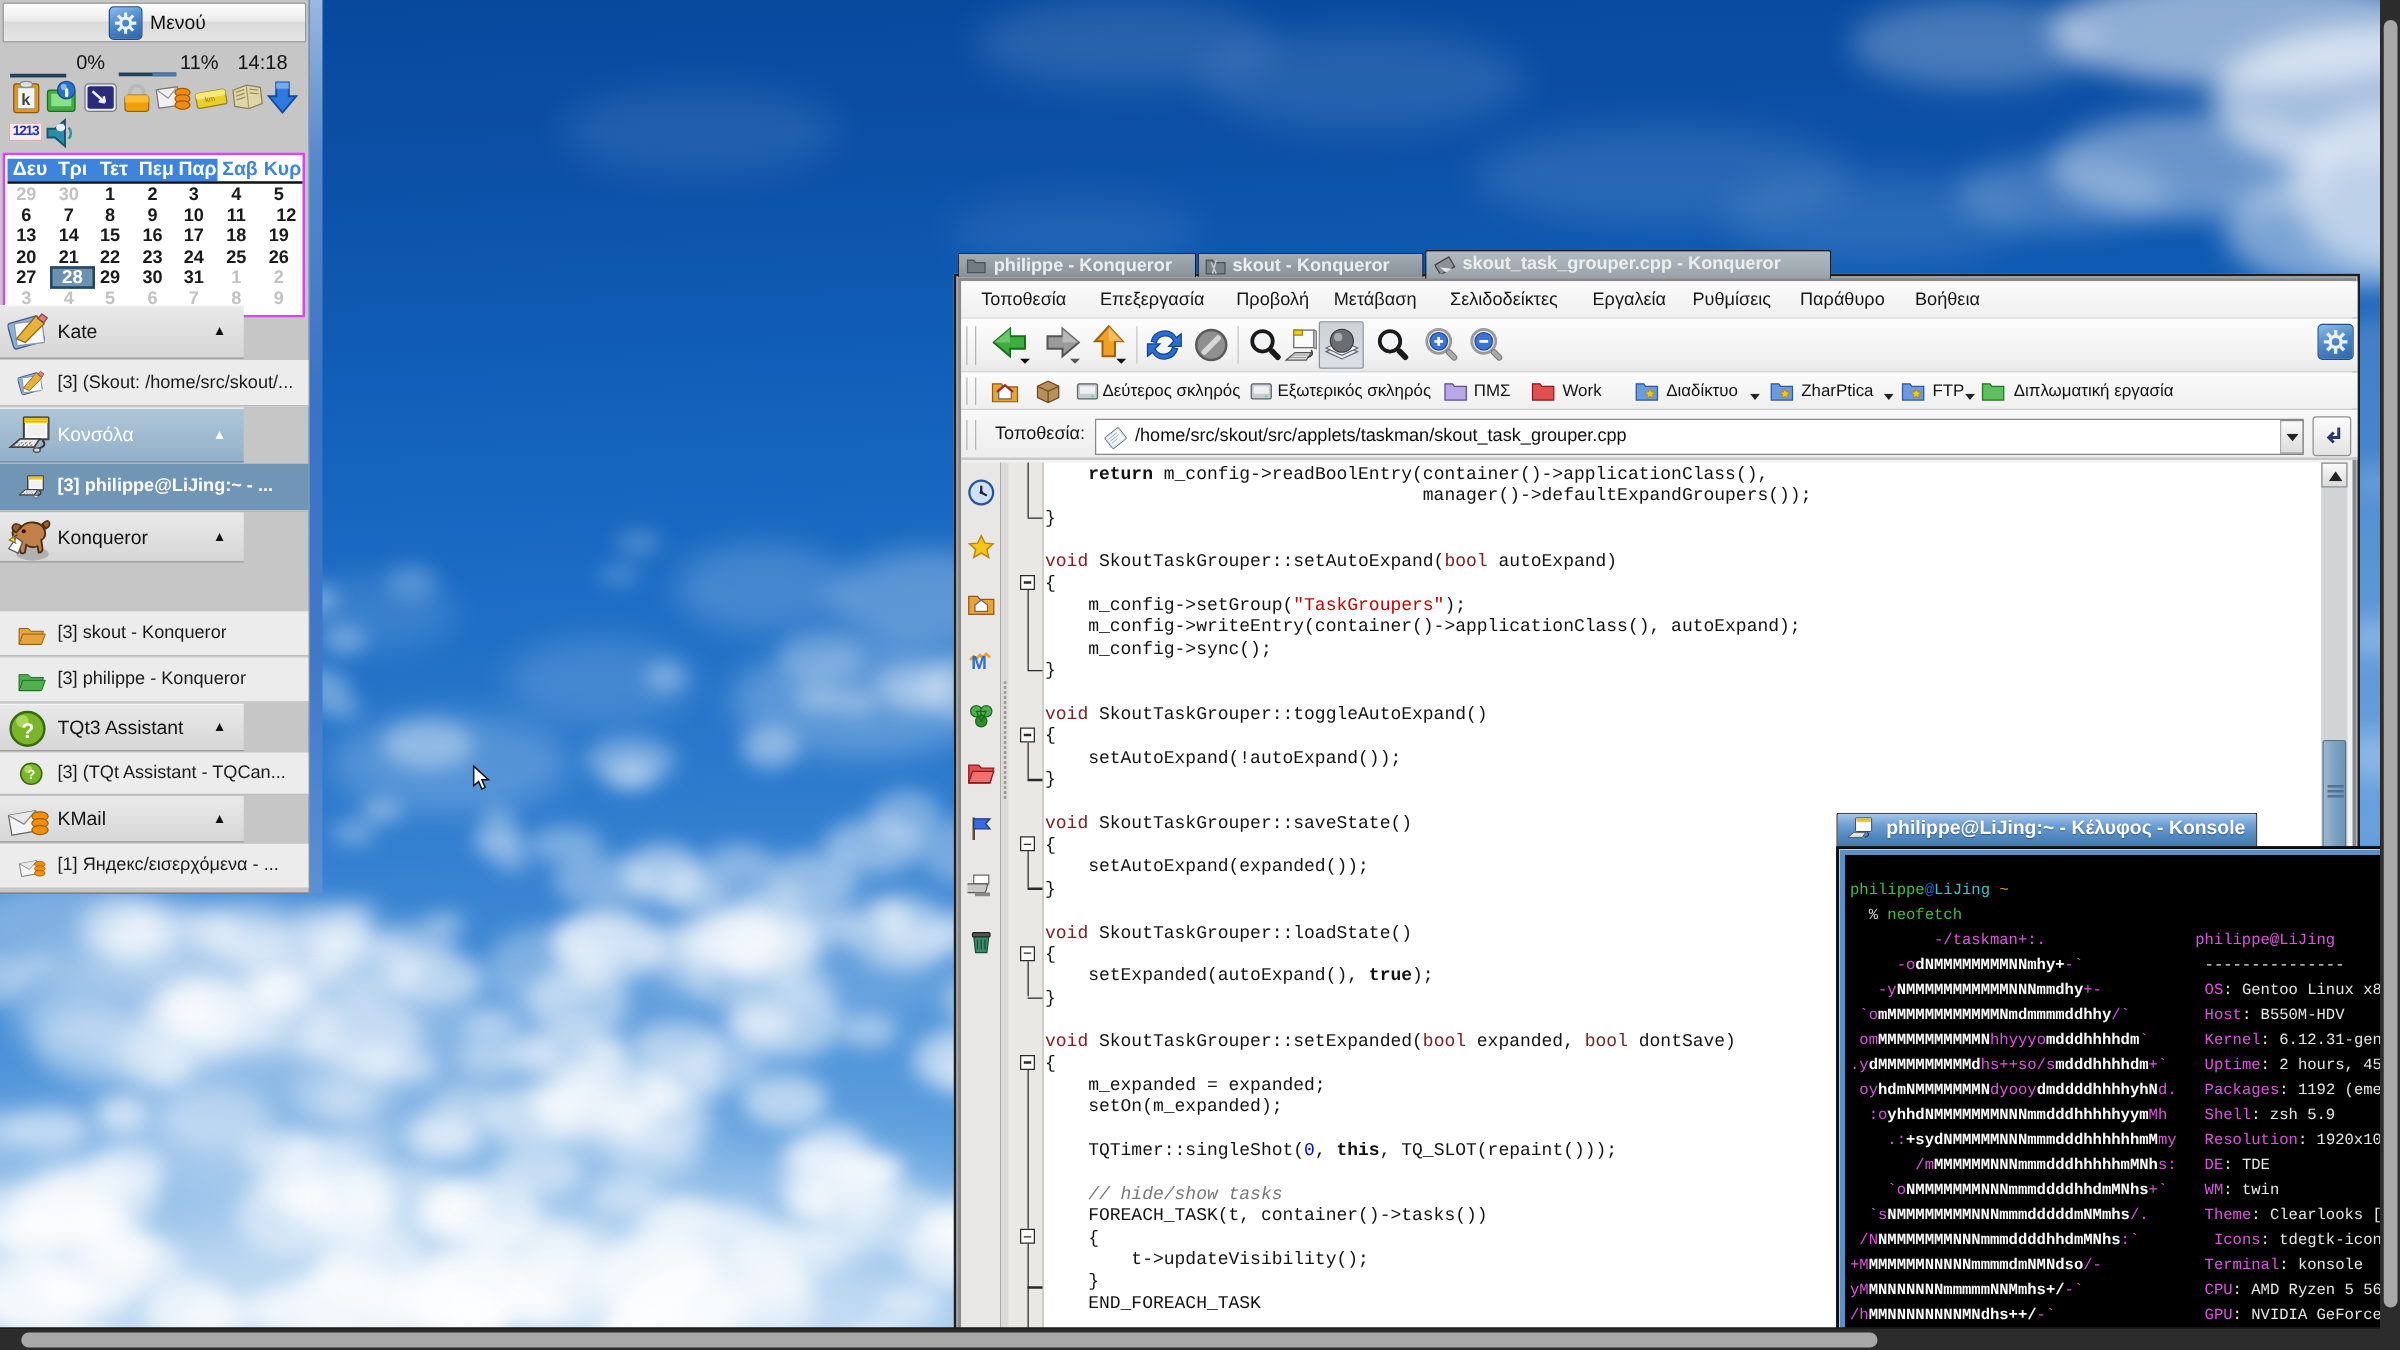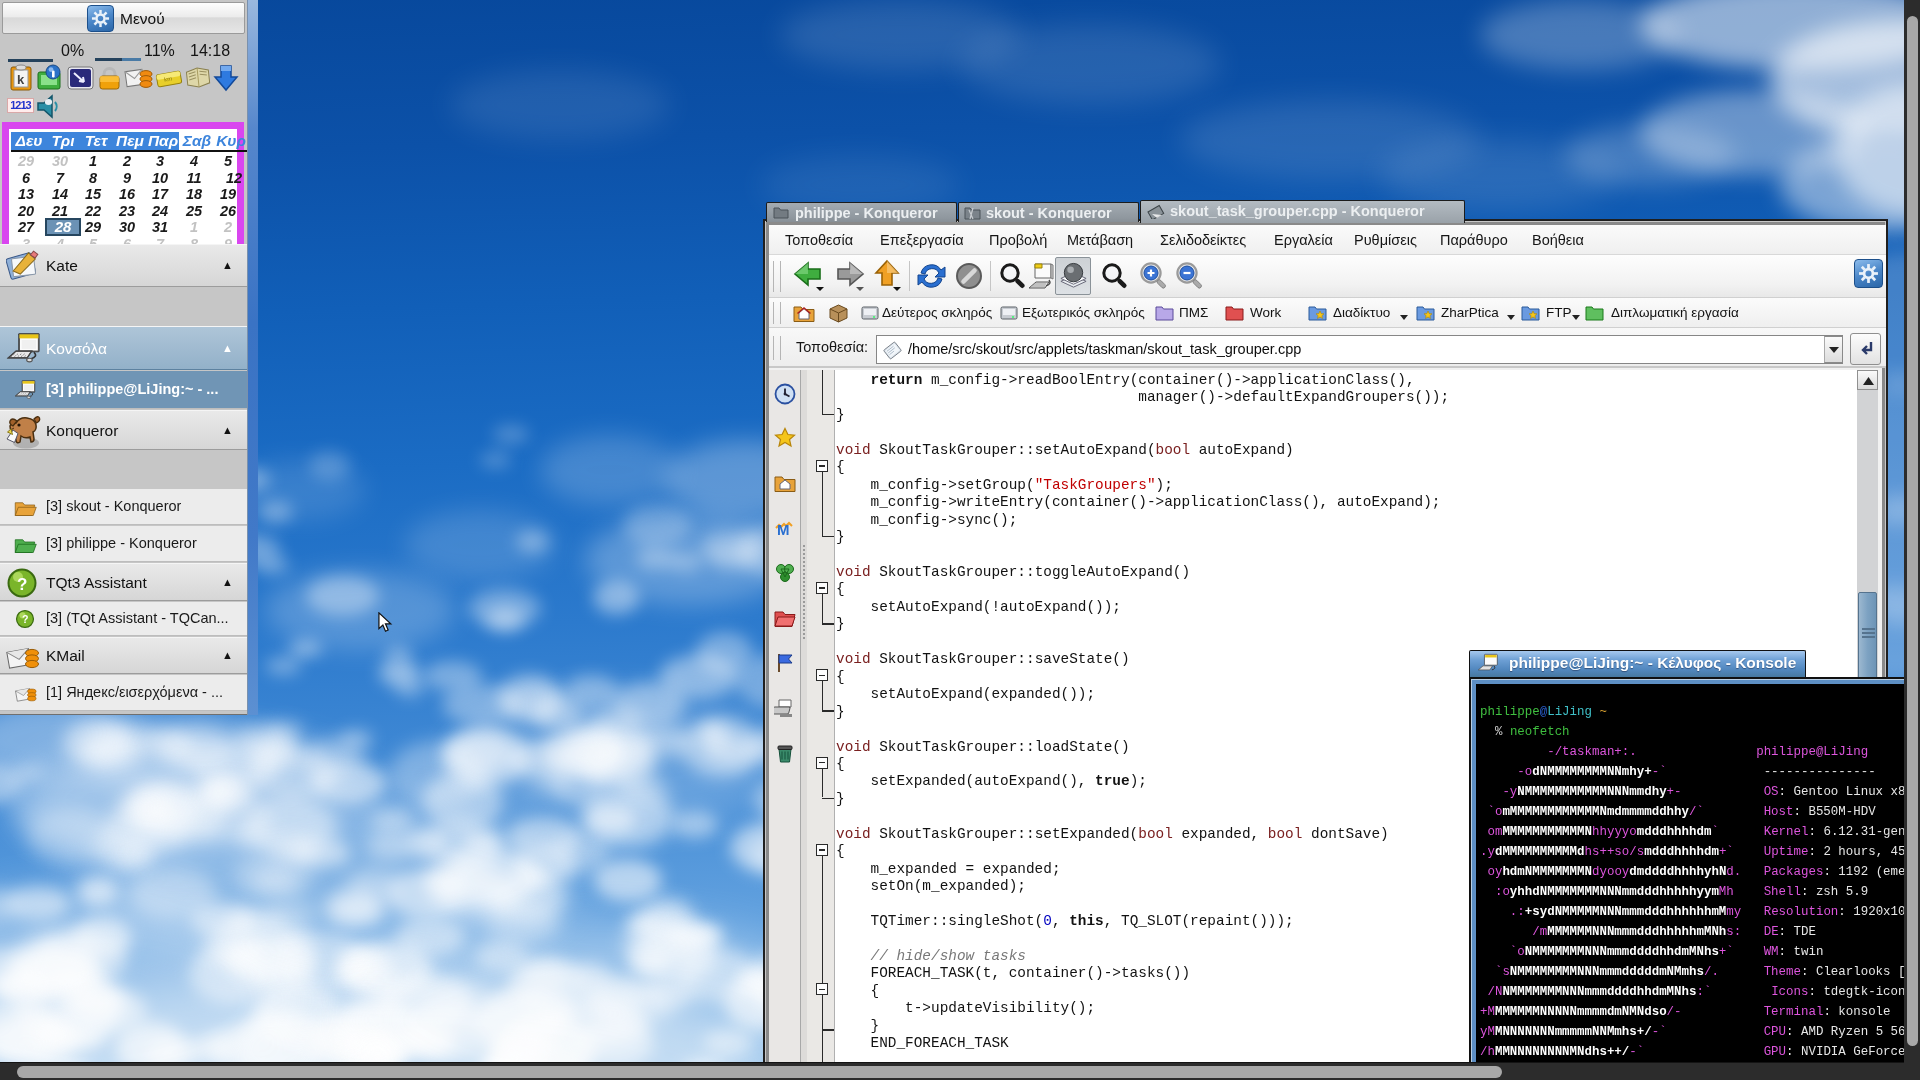--- a/index.html
+++ b/index.html
@@ -11,30 +11,30 @@
 #panel{position:absolute;left:0;top:0;width:247px;height:715px;background:#c6c6c6;border-bottom:1px solid #6f6f6f;}
 #pedge{position:absolute;left:247px;top:0;width:11px;height:715px;background:linear-gradient(180deg,#9ab8de 0%,#5687cc 18%,#3a73c4 45%,#4179c8 75%,#5c90d2 100%);border-left:1px solid #7a91ad;}
 #menubtn{position:absolute;left:2px;top:2px;width:243px;height:32px;background:linear-gradient(180deg,#fdfdfd,#ececec 45%,#d9d9d9 50%,#e6e6e6);border:1px solid #9a9a9a;border-radius:2px;}
 #menubtn span{position:absolute;left:117px;top:7px;font-size:15.5px;color:#111;}
 .tdeicon{position:absolute;border-radius:4px;background:linear-gradient(160deg,#8cbcec 0%,#4a86c8 50%,#2a66a8 100%);border:1px solid #1c4f8a;}
 #tray{position:absolute;left:0;top:36px;width:247px;height:85px;}
 #tray .pct{position:absolute;font-size:16px;color:#151515;}
 .gline{position:absolute;height:3px;background:#25425c;}
 #t1213{position:absolute;left:7px;top:62px;width:27px;height:15px;background:#ffecec;border:1px solid #d9a8a8;font-size:11px;font-weight:bold;color:#2233cc;text-align:center;line-height:13px;letter-spacing:-1px;}
 
-#cal{position:absolute;left:2px;top:122px;width:242px;height:132px;background:#fff;border:7px solid #d946ef;font-style:italic;}
+#cal{position:absolute;left:2px;top:122px;width:242px;height:132px;background:#fff;border:2px solid #d946ef;}
 #calhead{position:absolute;left:2px;top:3px;width:168px;height:18px;background:#3d85dc;}
 .dayn{position:absolute;top:3px;font-size:15.5px;font-weight:bold;color:#fff;width:34px;text-align:center;}
 .dayn.we{color:#3d85dc;}
 #calline{position:absolute;left:2px;top:21px;width:236px;height:2px;background:#111;}
 .dt{position:absolute;width:34px;text-align:center;font-size:14.5px;font-weight:bold;color:#1a1a1a;}
 .dt.gr{color:#c2c2c2;font-weight:bold;}
 #dsel{position:absolute;left:36px;top:89px;width:36px;height:18px;background:#6b92b5;border:2px solid #26465f;color:#fff;font-size:15px;font-weight:bold;text-align:center;line-height:14px;}
 
-.thead{position:absolute;left:0;width:247px;background:linear-gradient(180deg,#e9e9e9,#d6d6d6);border-top:1px solid #f5f5f5;border-bottom:1px solid #9c9c9c;}
+.thead{position:absolute;left:0;width:195px;background:linear-gradient(180deg,#e9e9e9,#d6d6d6);border-top:1px solid #f5f5f5;border-bottom:1px solid #9c9c9c;}
 .thead .tx{position:absolute;left:46px;font-size:15.5px;color:#111;}
 .thead .ar{position:absolute;right:14px;font-size:11px;color:#111;}
 .titem{position:absolute;left:0;width:247px;background:#ececec;border-bottom:1px solid #bdbdbd;}
 .titem .tx{position:absolute;left:46px;font-size:14.5px;color:#1a1a1a;white-space:nowrap;overflow:hidden;}
 .thead.sel{background:linear-gradient(180deg,#aec5d8,#93b1c9);border-bottom:1px solid #5d82a0;}
 .thead.sel .tx,.thead.sel .ar{color:#fff;}
 .titem.sel{background:#7095b5;}
 .titem.sel .tx{color:#fff;font-weight:bold;}
 .icon{position:absolute;}
 
@@ -472,20 +472,29 @@
       <div class="thead" style="top:244px;height:43px">
         <svg class="icon" style="left:6px;top:3px" width="36" height="36" viewBox="0 0 34 34">
           <rect x="2" y="7" width="24" height="20" rx="2" transform="rotate(-16 14 17)" fill="#8fb0d8" stroke="#3c5a8a"></rect>
           <rect x="6" y="9" width="21" height="17" rx="1" transform="rotate(-7 16 17)" fill="#f6f8fa" stroke="#8a98aa"></rect>
           <path d="M20 4 l7 5 -12 16 -7 -2 Z" fill="#e8b23a" stroke="#8a6a1a" transform="rotate(8 17 14)"></path>
           <path d="M26 3 l4 3 -2.5 3.5 -4.5-3Z" fill="#e87a7a" stroke="#8a4a4a"></path>
         </svg>
         <span class="tx" style="top:12px">Kate</span>
         <span class="ar" style="top:14px">▲</span>
       </div>
+      <div class="titem" style="top:288px;height:37px">
+        <svg class="icon" style="left:14px;top:7px" width="24" height="24" viewBox="0 0 34 34">
+          <rect x="2" y="7" width="24" height="20" rx="2" transform="rotate(-16 14 17)" fill="#8fb0d8" stroke="#3c5a8a"></rect>
+          <rect x="6" y="9" width="21" height="17" rx="1" transform="rotate(-7 16 17)" fill="#f6f8fa" stroke="#8a98aa"></rect>
+          <path d="M20 4 l7 5 -12 16 -7 -2 Z" fill="#e8b23a" stroke="#8a6a1a" transform="rotate(8 17 14)"></path>
+          <path d="M26 3 l4 3 -2.5 3.5 -4.5-3Z" fill="#e87a7a" stroke="#8a4a4a"></path>
+        </svg>
+        <span class="tx" style="top:10px;max-width:195px">[3] (Skout: /home/src/skout/...</span>
+      </div>
       <div class="thead sel" style="top:326px;height:44px">
         <svg class="icon" style="left:6px;top:4px" width="38" height="38" viewBox="0 0 34 34">
           <rect x="11" y="2" width="19" height="17" rx="1" fill="#2b2b2b"></rect>
           <rect x="12" y="3" width="17" height="15" fill="#fcfcfc" stroke="#555"></rect>
           <rect x="12" y="3" width="17" height="3.6" fill="#e8c518"></rect>
           <rect x="14" y="8" width="13" height="8" fill="#f0f0f0"></rect>
           <path d="M2 24 l7-6 h14 l-4 6 Z" fill="#e8e8e8" stroke="#444"></path>
           <path d="M4.5 23 l1.2-1 m1.8 1 l1.2-1 m1.8 1 l1.2-1 m1.8 1 l1.2-1 m1.8 1 l1.2-1 M6.5 21.4 l1.2-1 m1.8 1 l1.2-1 m1.8 1 l1.2-1 m1.8 1 l1.2-1" stroke="#777" stroke-width=".8"></path>
           <path d="M2 24 l7-6 h14 l-4 6 Z" fill="none" stroke="#444"></path>
           <path d="M25 19 q4 4 -3 6" fill="none" stroke="#333" stroke-width="1.4"></path>

